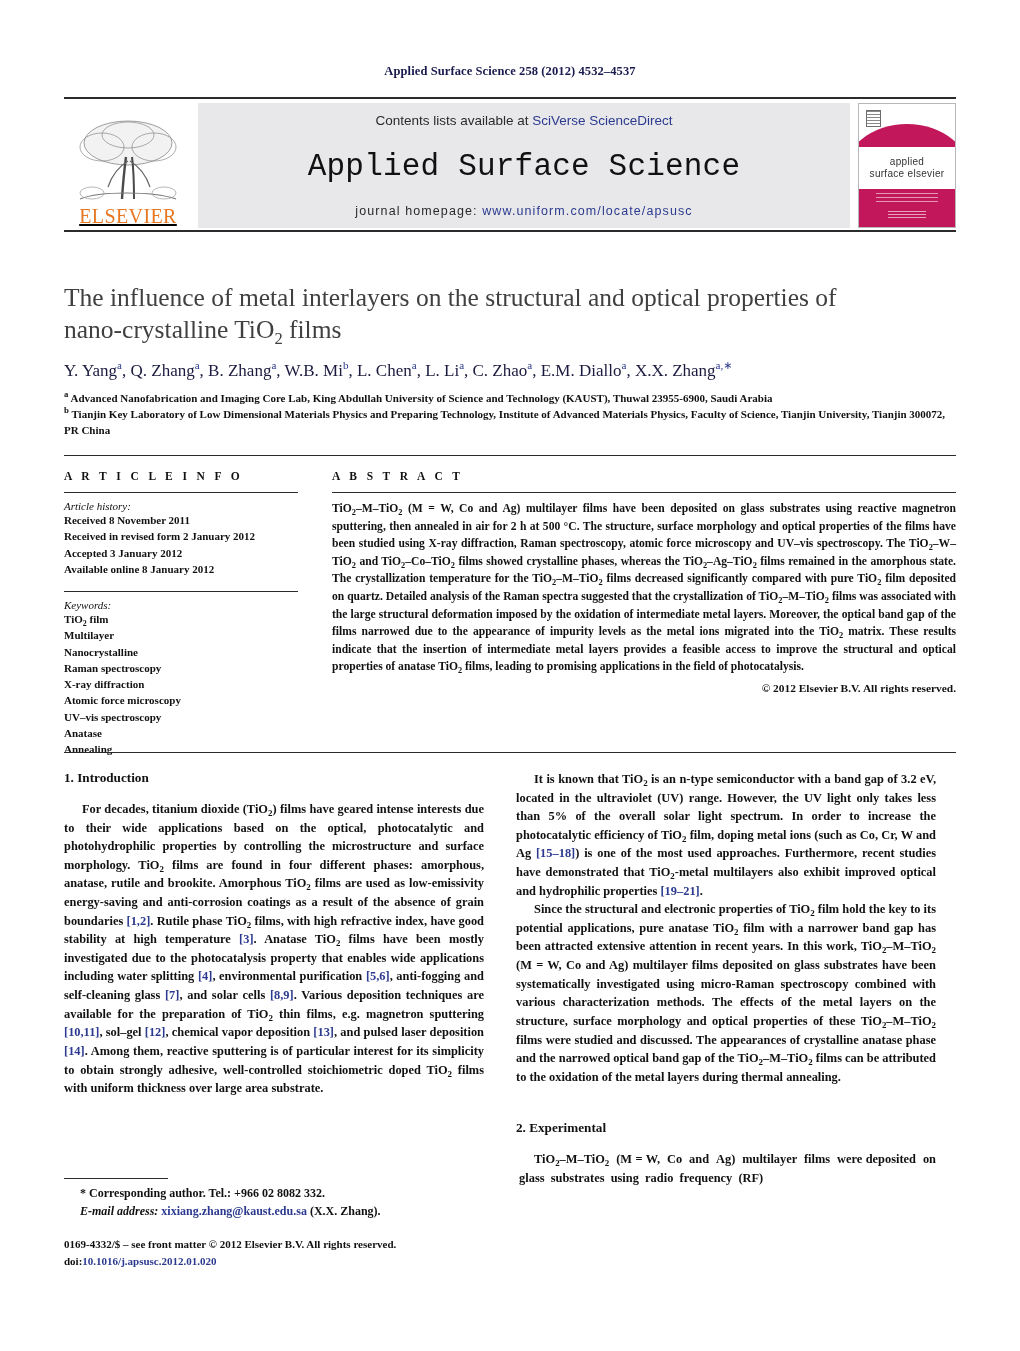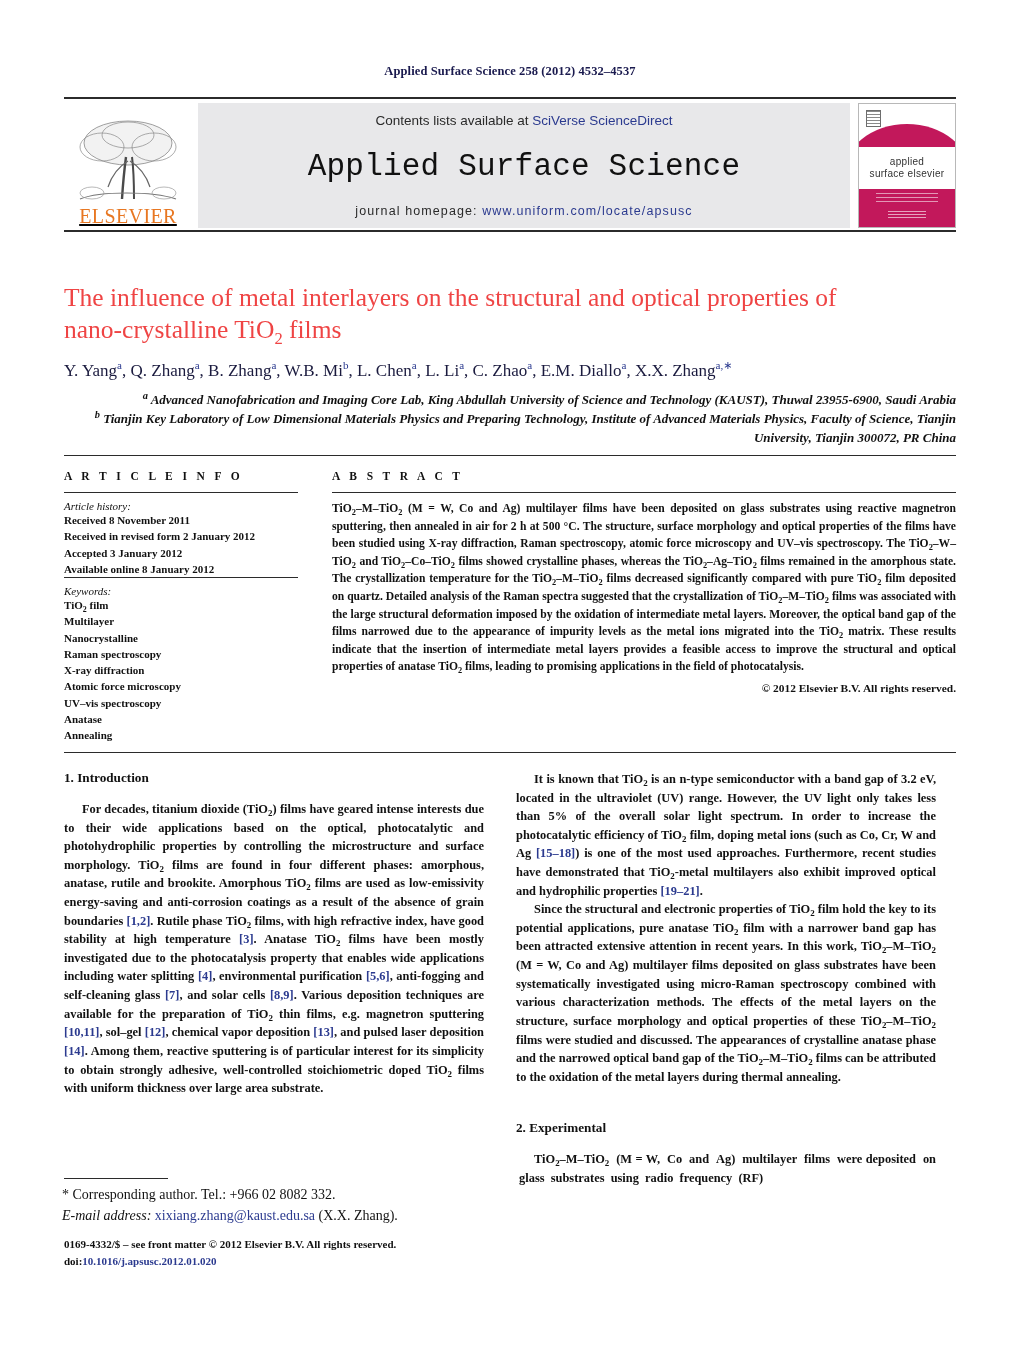--- a/index.html
+++ b/index.html
@@ -185,40 +185,38 @@
   .title-area {
     position: absolute;
     left: 64px;
     top: 282px;
     width: 892px;
   }
   .paper-title {
     font-family: "Liberation Serif", serif;
     font-size: 25.5px;
     line-height: 1.24;
-    color: #ef4444;
+    color: #404040;
     margin: 0 0 16px 0;
     font-weight: normal;
   }
   .authors {
     font-family: "Liberation Serif", serif;
     font-size: 17px;
     color: #1a1a3e;
     margin-bottom: 10px;
   }
   .authors sup, .paper-title sub { font-size: 0.65em; }
   .authors sup { color: #2b3a8f; }
   .affil {
     font-family: "Liberation Serif", serif;
-    font-style: italic;
-    font-weight: bold;
-    font-size: 13px;
+    font-weight: bold;
+    font-size: 11px;
     line-height: 1.45;
     color: #111;
-    text-align: right;
   }
   .affil sup { font-size: 0.8em; }
 
   
   .mid-rule {
     position: absolute;
     left: 64px;
     top: 455px;
     width: 892px;
     border-top: 1px solid #2b2b2b;
@@ -262,21 +260,21 @@
     font-size: 11px;
     color: #111;
   }
   .hist-line, .kw-line {
     font-family: "Liberation Serif", serif;
     font-weight: bold;
     font-size: 11px;
     line-height: 1.48;
     color: #111;
   }
-  .kw-block { }
+  .kw-block { margin-top: 14px; }
   .kw-block .thin-rule { margin-bottom: 7px; }
 
   .abstract-body {
     font-family: "Liberation Serif", serif;
     font-weight: bold;
     font-size: 11.6px;
     line-height: 1.52;
     text-align: justify;
     color: #111;
   }
@@ -327,26 +325,26 @@
   
   .footnote-rule {
     position: absolute;
     left: 64px;
     top: 1178px;
     width: 104px;
     border-top: 1px solid #2b2b2b;
   }
   .footnote {
     position: absolute;
-    left: 48px;
+    left: 66px;
     top: 1184px;
     width: 420px;
     font-family: "Liberation Serif", serif;
-    font-weight: normal;
-    font-size: 14px;
+    font-weight: bold;
+    font-size: 12px;
     line-height: 1.5;
     color: #111;
   }
   .footnote .fn-indent { padding-left: 14px; display:block; }
   .footnote .em-label { font-style: italic; }
   .footnote a, .email-link { color: #2b3a8f; text-decoration: none; }
 
   .imprint {
     position: absolute;
     left: 64px;

